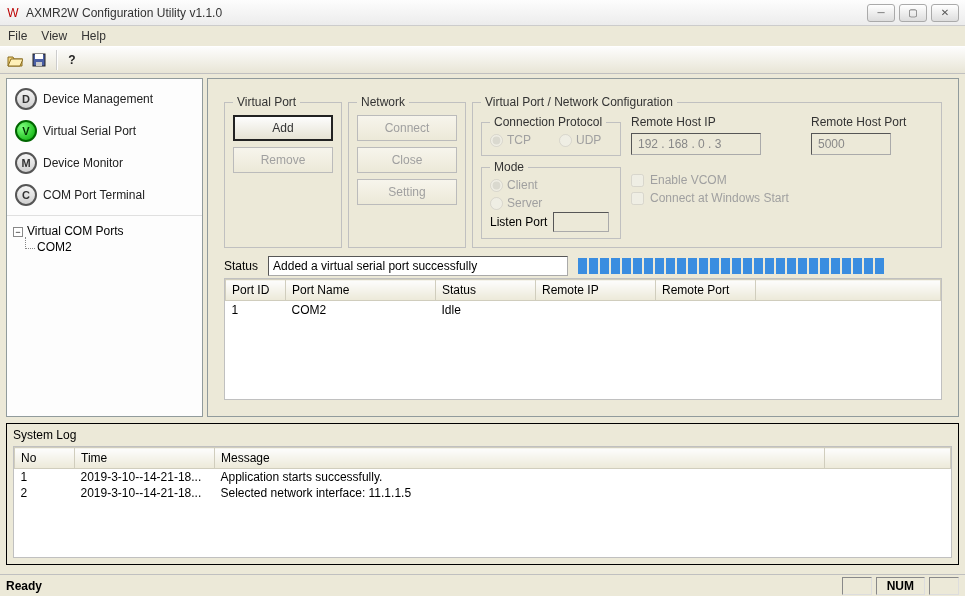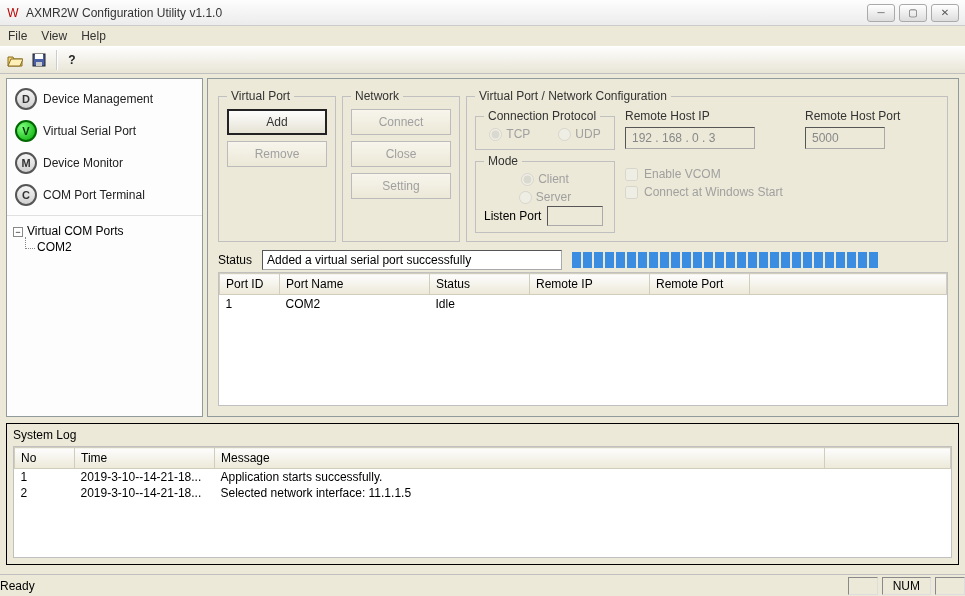--- a/index.html
+++ b/index.html
@@ -29,31 +29,31 @@
 .circle-icon { width: 22px; height: 22px; border-radius: 50%; border: 2px solid #555; display: flex; align-items: center; justify-content: center; font-weight: bold; font-size: 11px;}
 .circle-gray { background: linear-gradient(#f5f5f5,#d0d0d0); color:#333; }
 .circle-green { background: radial-gradient(circle at 30% 30%, #7dff7d, #0a0); color:#030; border-color:#060;}
 .tree { flex:1; padding: 8px 6px; font-size:12px;}
 .tree-toggle { display:inline-block; width:10px; height:10px; border:1px solid #888; text-align:center; line-height:8px; font-size:9px; margin-right:4px; background:#fff;}
 .tree-child { margin-left: 24px; margin-top:2px; position:relative;}
 .tree-child::before { content:""; position:absolute; left:-12px; top:-3px; border-left:1px dotted #888; height:12px;}
 .tree-child::after { content:""; position:absolute; left:-12px; top:8px; border-top:1px dotted #888; width:10px;}
 
 
-.right { flex: 1; margin: 4px 6px 4px 2px; border: 1px solid #919b9c; background: #ece9d8; padding: 10px; display:flex; flex-direction:column; }
+.right { flex: 1; margin: 4px 6px 4px 2px; border: 1px solid #919b9c; background: #ece9d8; padding: 16px; display:flex; flex-direction:column; }
 .top-groups { display:flex; gap:6px; }
 fieldset { border: 1px solid #c0c0c0; padding: 6px 8px 8px; }
 legend { padding: 0 4px; color: #333; }
 .btn { width: 100px; height: 26px; background: linear-gradient(#fdfdfd,#e6e3d4); border:1px solid #888; color:#333; display:block; margin-bottom:6px;}
 .btn:last-child { margin-bottom:0;}
 .btn:disabled { color:#a0a0a0; border-color:#bbb; background:linear-gradient(#f7f5ec,#ece9d8);}
 .vp-config { flex:1; }
 .vp-row1 { display:flex; gap:10px; align-items:flex-start;}
 .sub-fs { border:1px solid #c0c0c0; padding:2px 8px 6px; }
-.radio-row { display:flex; align-items:center; gap:28px; padding:2px 0;justify-content:center;}
+.radio-row { display:flex; align-items:center; gap:28px; padding:2px 0;}
 .radio-row label { color:#a0a0a0; display:flex; align-items:center; gap:4px;}
 input[type=radio],input[type=checkbox] { accent-color:#888; }
 input[type=radio]:disabled,input[type=checkbox]:disabled { opacity:0.6;}
 .rh-label { color:#333; margin-bottom:4px; display:block;}
 .ip-box,.port-box { border:1px inset #aaa; padding:3px 6px; background:#ece9d8; color:#888; width:130px;}
 .port-box { width:80px;}
 .chk-col label { color:#a0a0a0; display:flex; align-items:center; gap:6px; margin:4px 0;}
 .listen-row { display:flex; align-items:center; gap:6px; margin-top:0;}
 .listen-row input { width:56px; height:20px; border:1px inset #aaa; background:#ece9d8;}
 
@@ -72,21 +72,21 @@
 
 
 .syslog { margin:2px 6px 4px; border:1px solid #000000; background:#ece9d8; padding:2px 6px 6px; height:142px; display:flex; flex-direction:column;}
 .syslog-title { padding:2px 0 4px;}
 .log-table-wrap { flex:1; border:1px solid #c0c0c0; background:#fff; overflow:hidden;}
 .log-tbl { width:100%; border-collapse:collapse;}
 .log-tbl th { background:linear-gradient(#fdfdfd,#ece9d8); border:1px solid #d0cdbd; text-align:left; padding:3px 6px; font-weight:normal;}
 .log-tbl td { padding:1px 6px;}
 
 
-.statusbar { position:absolute; bottom:0; left:0; right:0; height:22px; background:#ece9d8; border-top:1px solid #c0c0c0; display:flex; align-items:center; padding:0 0;}
+.statusbar { position:absolute; bottom:0; left:0; right:0; height:22px; background:#ece9d8; border-top:1px solid #c0c0c0; display:flex; align-items:center; padding:0 6px;font-weight:bold;}
 .statusbar .spacer { flex:1;}
 .sb-cell { border:1px inset #ddd; padding:1px 10px; margin-left:4px; min-width:30px; text-align:center;}
 </style>
 </head>
 <body>
 
 <div class="titlebar">
   <div class="app-icon">W</div>
   <div class="title-text">AXMR2W Configuration Utility v1.1.0</div>
   <div class="title-controls">

